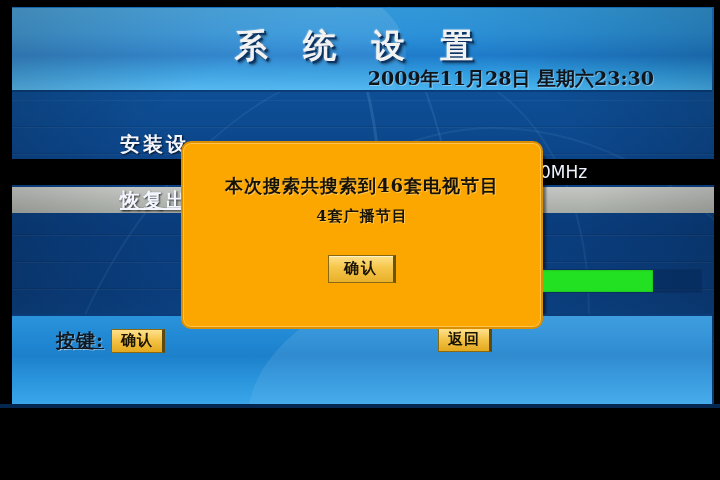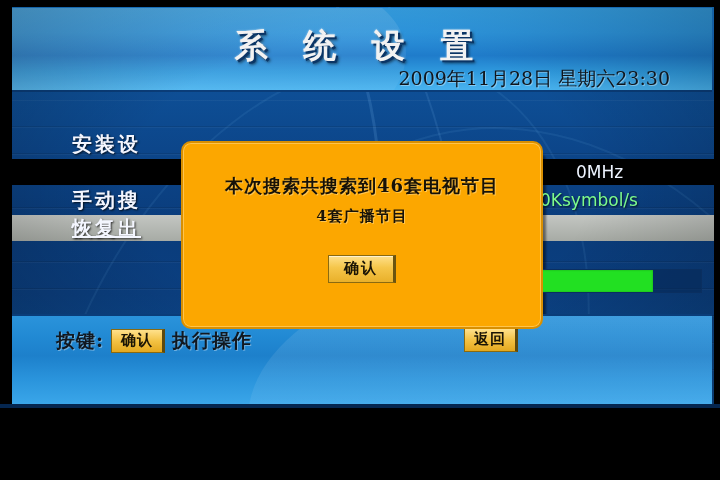--- a/index.html
+++ b/index.html
@@ -149,25 +149,25 @@
     letter-spacing: 12px;
     color: #f2f2f2;
     text-shadow:
       2px 2px 0 #0a3566,
       3px 3px 3px rgba(0,0,0,0.55),
       0 0 2px rgba(255,255,255,0.7);
     z-index: 3;
   }
   .datetime {
     position: absolute;
-    right: 42px;
+    right: 58px;
     top: 58px;
     font-family: "DejaVu Serif", serif;
     font-size: 19px;
-    font-weight: normal;
+    font-weight: bold;
     color: #10151c;
     letter-spacing: 0px;
     text-shadow: 1px 1px 0 rgba(255,255,255,0.35);
     z-index: 3;
     white-space: nowrap;
   }
 
   
   .menu {
     position: absolute;
@@ -187,21 +187,21 @@
     top: 1px;
     bottom: 1px;
   }
   .menu-row.black .hl { background: #000; }
   .menu-row.gray  .hl {
     background: linear-gradient(180deg, #c3c6c2, #a7aba5);
   }
   .menu-label {
     position: relative;
     z-index: 2;
-    margin-left: 72px;
+    margin-left: 120px;
     font-family: "DejaVu Serif", serif;
     font-size: 20px;
     font-weight: bold;
     color: #f4f6ff;
     letter-spacing: 3px;
     text-shadow: 1px 1px 2px rgba(0,0,0,0.8);
     white-space: nowrap;
   }
   .menu-row.black .menu-label {
     color: #f5b830;
@@ -214,21 +214,21 @@
   }
   .menu-value {
     position: absolute;
     z-index: 2;
     left: 540px;
     font-family: "DejaVu Sans", sans-serif;
     font-size: 17px;
     white-space: nowrap;
     text-shadow: 1px 1px 2px rgba(0,0,0,0.7);
   }
-  .menu-value.white { color: #eef4ff; margin-left: 36px; }
+  .menu-value.white { color: #eef4ff; }
   .menu-value.green { color: #7dfb8c; }
 
   
   .progress-track {
     position: absolute;
     left: 540px; top: 269px;
     width: 160px; height: 22px;
     background: rgba(6, 40, 86, 0.55);
     border: 1px solid #0a2f60;
     z-index: 2;
@@ -319,29 +319,30 @@
   }
   .footer-row {
     position: absolute;
     left: 48px;
     top: 12px;
     display: flex;
     align-items: center;
     gap: 7px;
     z-index: 2;
   }
-  .footer-row.right { left: 456px; }
+  .footer-row.right { left: 430px; }
   .ftxt {
     font-family: "DejaVu Serif", serif;
     font-size: 19px;
     font-weight: bold;
     color: #111820;
     text-shadow: 1px 1px 0 rgba(255,255,255,0.35);
     letter-spacing: 1px;
     white-space: nowrap;
+    text-decoration: underline;
   }
   .key-badge {
     display: inline-block;
     padding: 1px 9px 2px 9px;
     font-family: "DejaVu Serif", serif;
     font-size: 15px;
     font-weight: bold;
     color: #1a1405;
     background: linear-gradient(180deg, #ffe18c 0%, #f3c244 50%, #e3a81f 100%);
     border: 1px solid #8a6a10;
@@ -371,25 +372,20 @@
     <div class="menu-row">
       <div class="hl"></div>
       <div class="menu-label">安装设</div>
     </div>
 
     <div class="menu-row black">
       <div class="hl"></div>
       <div class="menu-value white">0MHz</div>
     </div>
 
-    <div class="menu-row">
-      <div class="hl"></div>
-      <div class="menu-label">手动搜</div>
-      <div class="menu-value green">0Ksymbol/s</div>
-    </div>
 
     <div class="menu-row gray">
       <div class="hl"></div>
       <div class="menu-label">恢复出</div>
     </div>
 
     <div class="menu-row">
       <div class="hl"></div>
     </div>
 
@@ -407,21 +403,20 @@
     <div class="dlg-line l2">4套广播节目</div>
     <div class="dlg-btn-wrap">
       <span class="dlg-btn">确认</span>
     </div>
   </div>
 
   <div class="footer">
     <div class="footer-row">
       <span class="ftxt">按键:</span>
       <span class="key-badge">确认</span>
-      <span class="ftxt">执行操作</span>
     </div>
     <div class="footer-row right">
       <span class="key-badge">返回</span>
     </div>
   </div>
 
   <div class="left-edge"></div>
   <div class="top-edge"></div>
   <div class="right-edge"></div>
   <div class="bottom-edge"></div>

